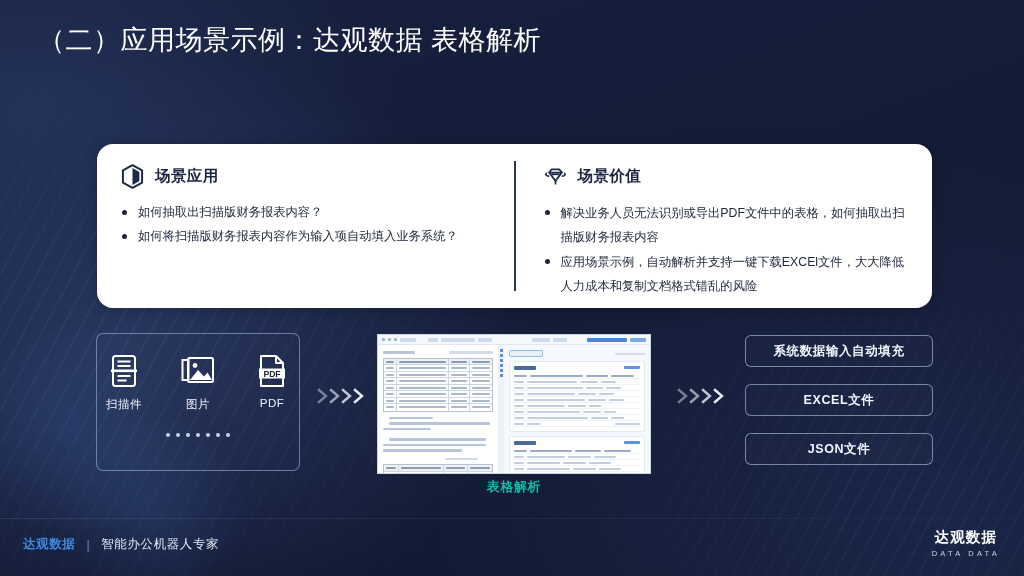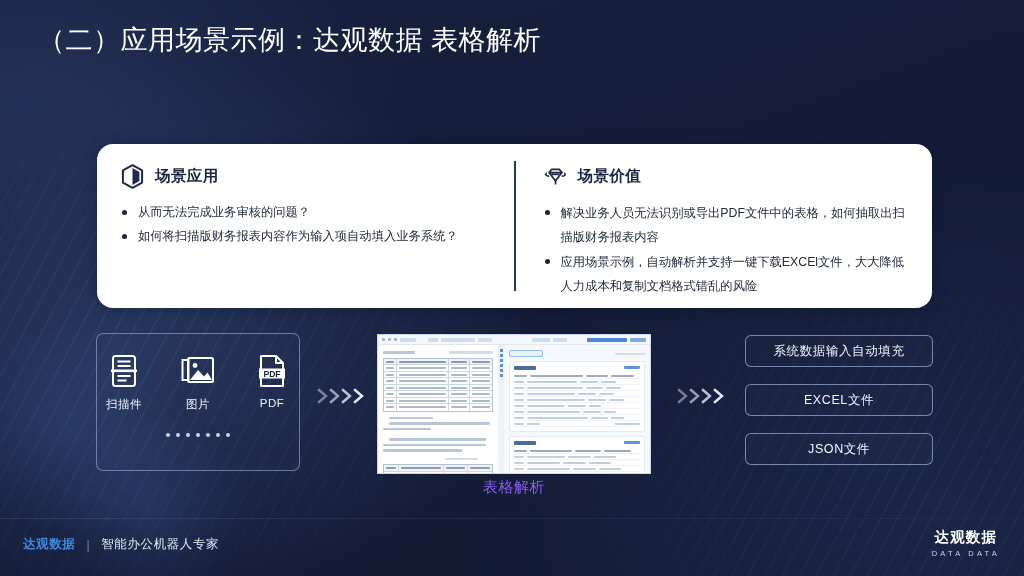--- a/index.html
+++ b/index.html
@@ -124,25 +124,25 @@
   .panel-card { background:#fff; border:1px solid #e3eaf3; border-radius:2px; padding:4px; margin-bottom:4px; }
   .pc-head { display:flex; justify-content:space-between; margin-bottom:3px; }
   .pc-lbl { width:22px; height:4px; background:#4a6a99; border-radius:1px; }
   .pc-act { width:16px; height:3px; background:#5b93de; border-radius:1px; }
   .grid-row { display:flex; gap:3px; height:6px; align-items:center; border-bottom:1px solid #eef2f7; }
   .grid-row.hd .gc { background:#9aabc2; }
   .gc { height:2px; background:#c3cfdf; border-radius:1px; }
   .btn-blue { width:34px; height:7px; background:#e8f1fd; border:1px solid #8fbbf0; border-radius:2px; margin-bottom:4px; }
   .shot-cap {
     position:absolute; left:377px; top:478px; width:274px;
-    text-align:center; font-size:15px; font-weight:400; color:#8b5cf6; letter-spacing:.6px;
+    text-align:center; font-size:13px; font-weight:700; color:#14b8a6; letter-spacing:.6px;
   }
 
   
-  .outs { position:absolute; left:745px; top:335px; width:188px; }
+  .outs { position:absolute; left:745px; top:335px; width:188px;font-weight:bold; }
   .out-btn {
     height:32px; border:1px solid rgba(176,197,233,.62); border-radius:6px;
     display:flex; align-items:center; justify-content:center;
     font-size:12.5px; color:#f0f5fd; letter-spacing:.6px; margin-bottom:17px;
     background:rgba(255,255,255,.015);
   }
   .out-btn:last-child { margin-bottom:0; }
 
   
   .footer-rule {
@@ -179,21 +179,21 @@
 
     <div class="card-col">
       <div class="col-head">
         <svg class="hicon" viewBox="0 0 24 26">
           <path d="M12 1.2 L22 6.7 V19.3 L12 24.8 L2 19.3 V6.7 Z" fill="none" stroke="#1f2a4a" stroke-width="2.1" stroke-linejoin="round"></path>
           <path d="M12 4.2 L19.2 8.2 V17.8 L12 21.8 Z" fill="#1f2a4a"></path>
         </svg>
         <span class="htxt">场景应用</span>
       </div>
       <ul class="bullets">
-        <li>从而无法完成业务审核的问题？</li>
+        <li>如何抽取出扫描版财务报表内容？</li>
         <li>如何将扫描版财务报表内容作为输入项自动填入业务系统？</li>
       </ul>
     </div>
 
     <div class="card-col right">
       <div class="col-head">
         <svg class="hicon" viewBox="0 0 26 26">
           <path d="M6 8.5 H20 L13 18 Z" fill="none" stroke="#1f2a4a" stroke-width="2"></path>
           <path d="M6 8.5 L8.5 5 H17.5 L20 8.5" fill="none" stroke="#1f2a4a" stroke-width="2" stroke-linejoin="round"></path>
           <rect x="9" y="9.6" width="8" height="1.9" fill="#1f2a4a"></rect>

